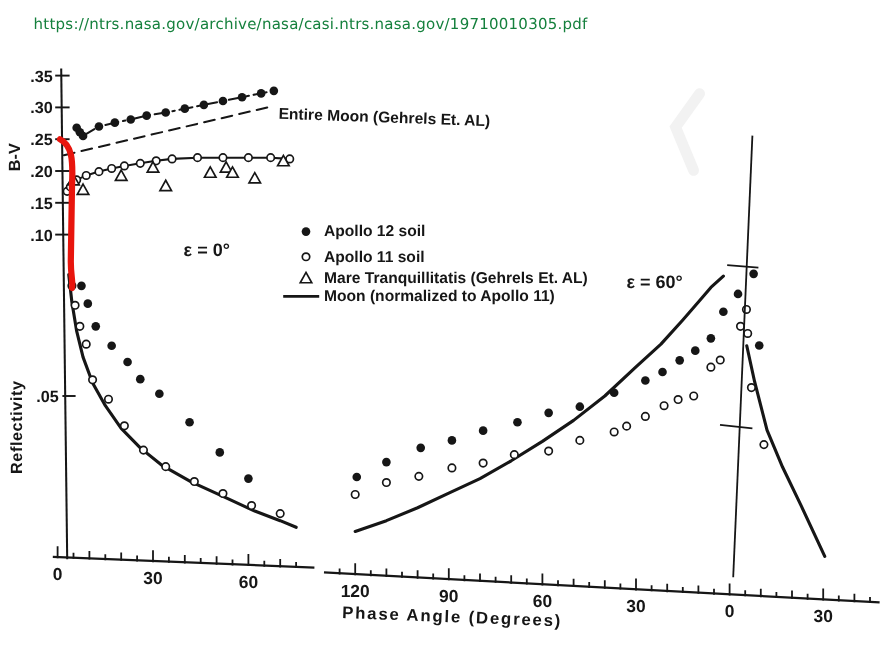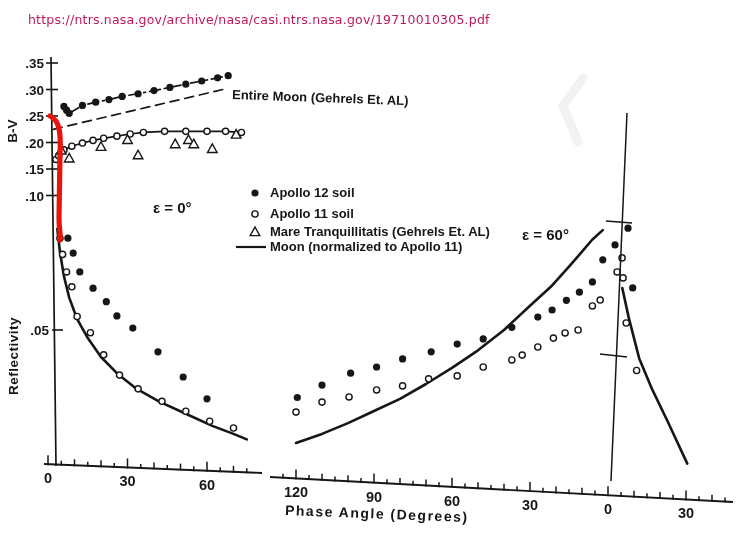--- a/index.html
+++ b/index.html
@@ -1,19 +1,19 @@
 <!DOCTYPE html>
 <html><head>
 <meta charset="utf-8">
 <style>
   html,body{margin:0;padding:0;background:#ffffff;}
   body{width:736px;height:559px;overflow:hidden;position:relative;
        font-family:"Liberation Sans","DejaVu Sans",sans-serif;}
   .page{position:absolute;inset:0;background:#ffffff;}
-  .url-line{position:absolute;left:28px;top:12px;font-size:12.5px;color:#be185d;
+  .url-line{position:absolute;left:28px;top:12px;font-size:12.5px;color:#15803d;
             letter-spacing:0.2px;font-family:"DejaVu Sans","Liberation Sans",sans-serif;}
   svg{position:absolute;left:0;top:0;}
 </style>
 </head>
 <body>
 
 <div class="page">
   <div class="url-line">https://ntrs.nasa.gov/archive/nasa/casi.ntrs.nasa.gov/19710010305.pdf</div>
   <svg id="fig" width="736" height="559" viewBox="0 0 736 559">
       <g>

